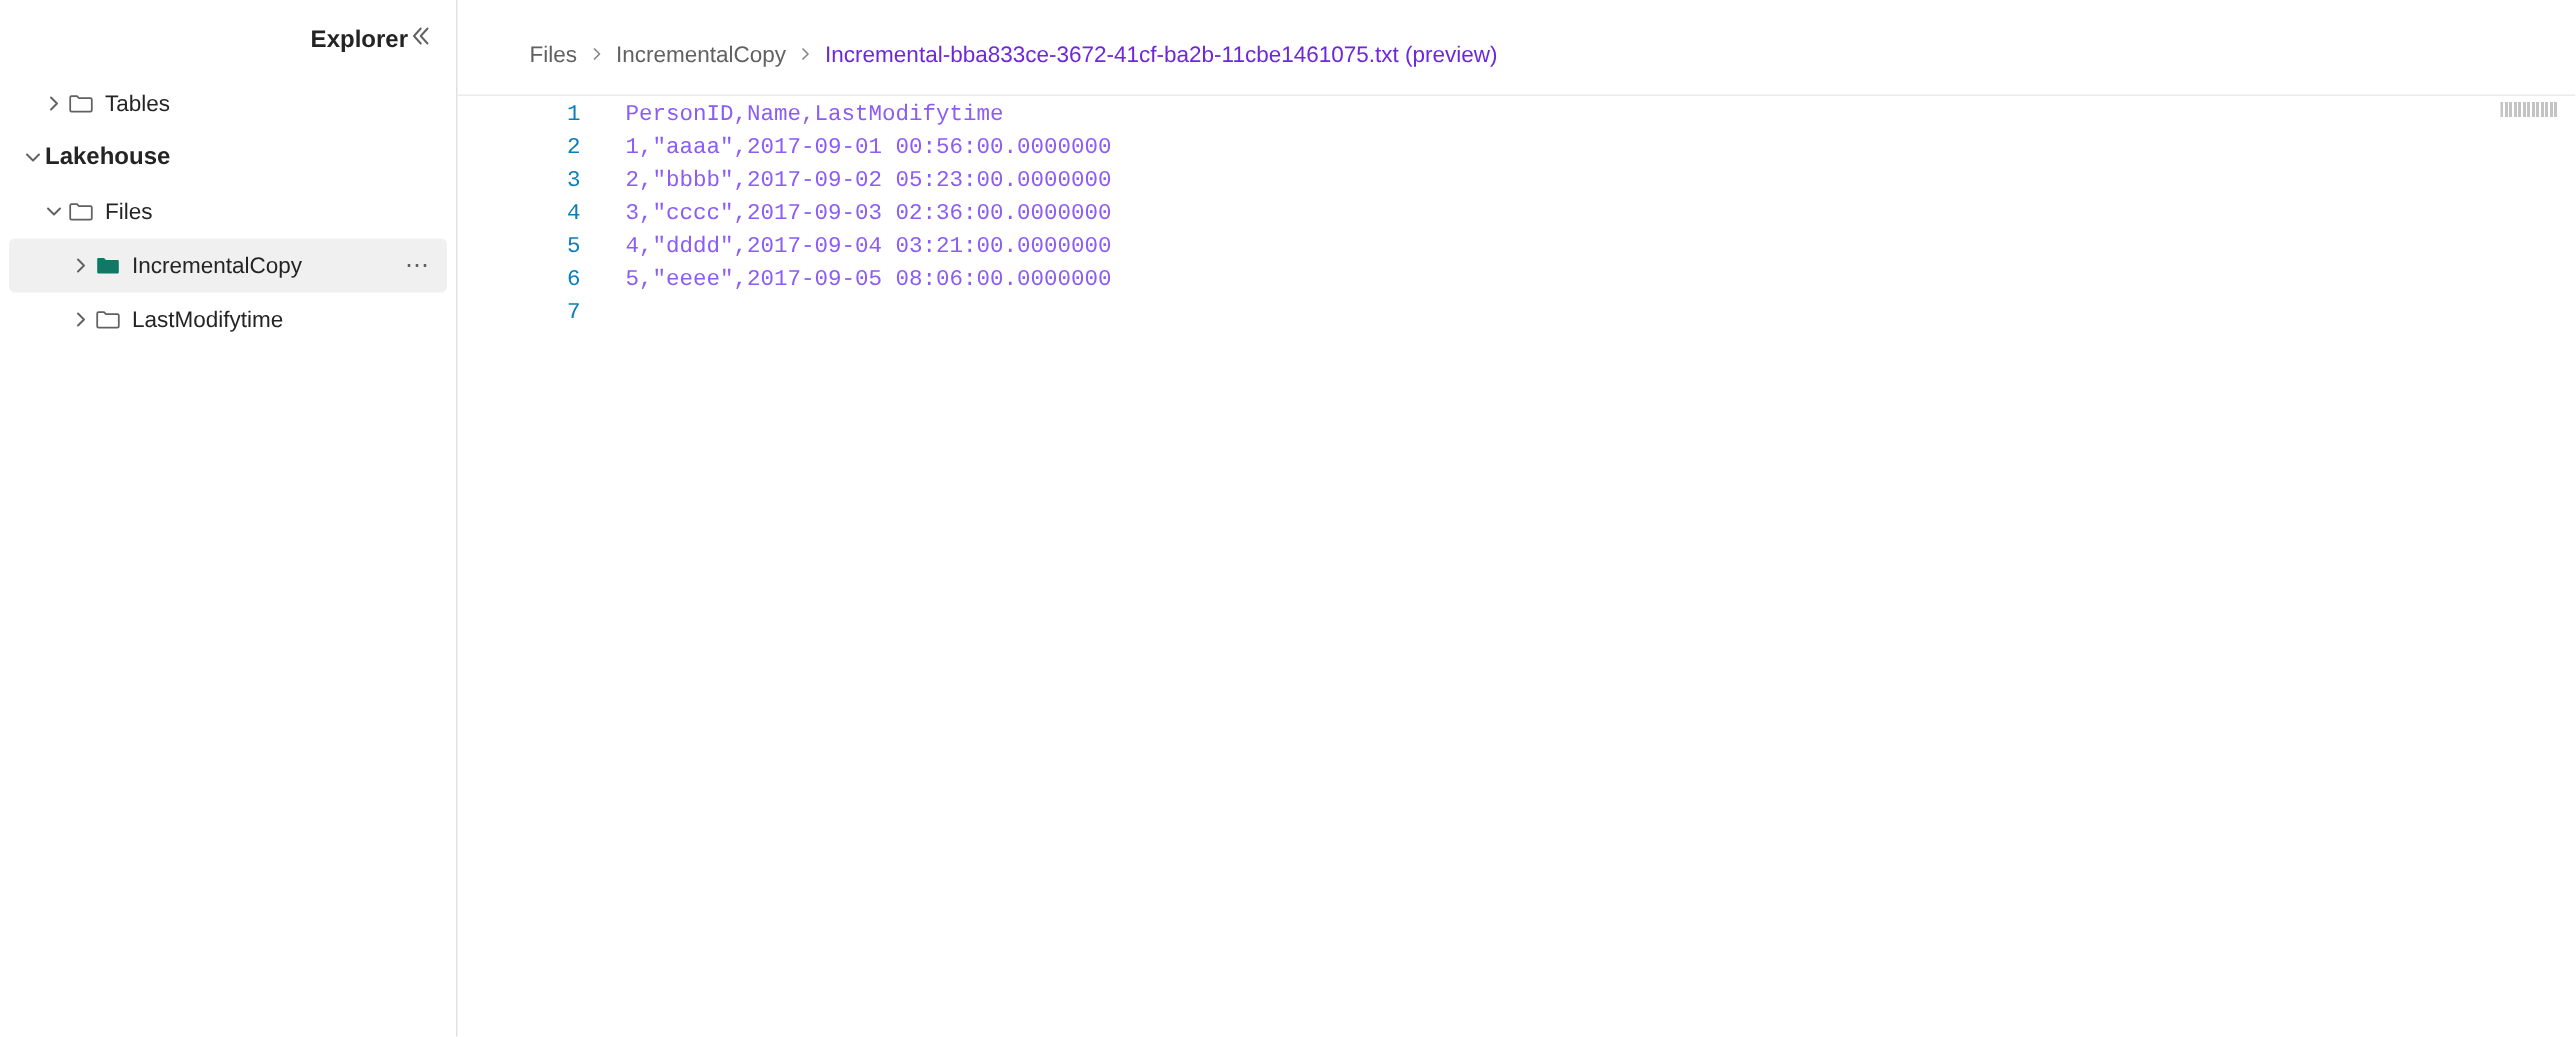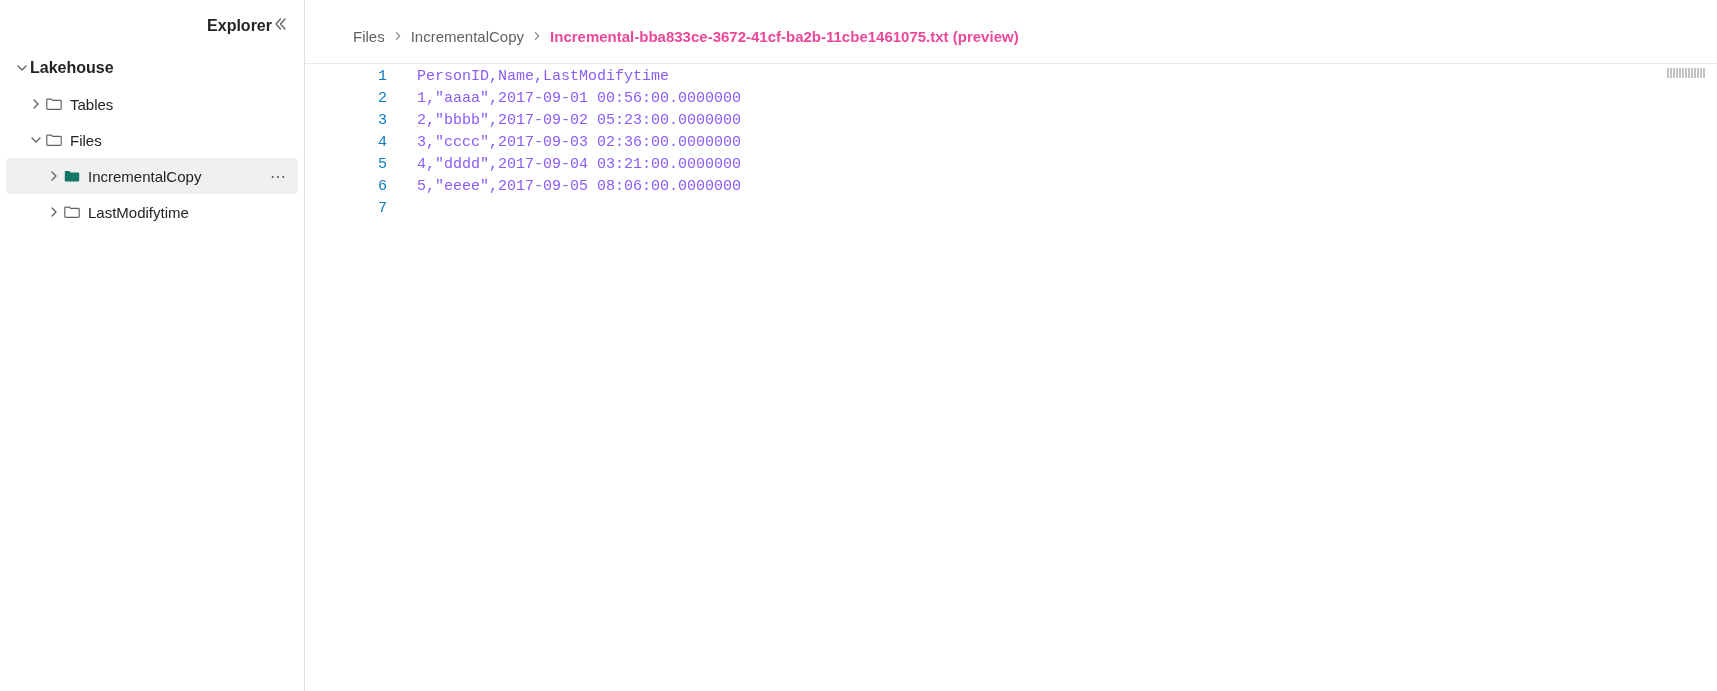--- a/index.html
+++ b/index.html
@@ -104,22 +104,22 @@
       cursor: pointer;
     }
     .breadcrumb .crumb.dim {
       color: #616161;
     }
     .breadcrumb .sep {
       color: #616161;
       font-size: 13px;
     }
     .breadcrumb .crumb.active {
-      font-weight: 700;
-      color: #ec4899;
+      font-weight: 400;
+      color: #6d28d9;
     }
     .editor-wrap {
       position: relative;
       flex: 1;
       border-top: 1px solid #eaeaea;
     }
     .editor {
       display: flex;
       font-family: Consolas, "Courier New", monospace;
       font-size: 15px;
@@ -163,41 +163,41 @@
   <div class="sidebar-header">
     <span class="sidebar-title">Explorer</span>
     <span class="collapse-icon">
       <svg width="16" height="16" viewBox="0 0 16 16" fill="none">
         <path d="M8.5 3 L4 8 L8.5 13 M13 3 L8.5 8 L13 13" stroke="#616161" stroke-width="1.3" fill="none" stroke-linecap="round" stroke-linejoin="round"></path>
       </svg>
     </span>
   </div>
 
   <div class="tree">
+    <div class="tree-item indent-1">
+      <span class="chev">
+        <svg width="12" height="12" viewBox="0 0 12 12">
+            <path d="M4 2 L8 6 L4 10" stroke="#616161" stroke-width="1.3" fill="none" stroke-linecap="round" stroke-linejoin="round"></path>
+          </svg>
+      </span>
+      <span class="icon">
+        <svg class="folder-svg" viewBox="0 0 20 20">
+            <path d="M2 5.5c0-.6.4-1 1-1h4l1.5 1.5H17c.6 0 1 .4 1 1v8c0 .6-.4 1-1 1H3c-.6 0-1-.4-1-1v-9.5z" fill="none" stroke="#616161" stroke-width="1.3"></path>
+          </svg>
+      </span>
+      <span class="label">Tables</span>
+    </div>
+
     <div class="tree-item root indent-0">
       <span class="chev">
         <svg width="12" height="12" viewBox="0 0 12 12">
             <path d="M2 4 L6 8 L10 4" stroke="#616161" stroke-width="1.3" fill="none" stroke-linecap="round" stroke-linejoin="round"></path>
           </svg>
       </span>
       <span class="label">Lakehouse</span>
-    </div>
-
-    <div class="tree-item indent-1">
-      <span class="chev">
-        <svg width="12" height="12" viewBox="0 0 12 12">
-            <path d="M4 2 L8 6 L4 10" stroke="#616161" stroke-width="1.3" fill="none" stroke-linecap="round" stroke-linejoin="round"></path>
-          </svg>
-      </span>
-      <span class="icon">
-        <svg class="folder-svg" viewBox="0 0 20 20">
-            <path d="M2 5.5c0-.6.4-1 1-1h4l1.5 1.5H17c.6 0 1 .4 1 1v8c0 .6-.4 1-1 1H3c-.6 0-1-.4-1-1v-9.5z" fill="none" stroke="#616161" stroke-width="1.3"></path>
-          </svg>
-      </span>
-      <span class="label">Tables</span>
     </div>
 
     <div class="tree-item indent-1">
       <span class="chev">
         <svg width="12" height="12" viewBox="0 0 12 12">
             <path d="M2 4 L6 8 L10 4" stroke="#616161" stroke-width="1.3" fill="none" stroke-linecap="round" stroke-linejoin="round"></path>
           </svg>
       </span>
       <span class="icon">
         <svg class="folder-svg" viewBox="0 0 20 20">

